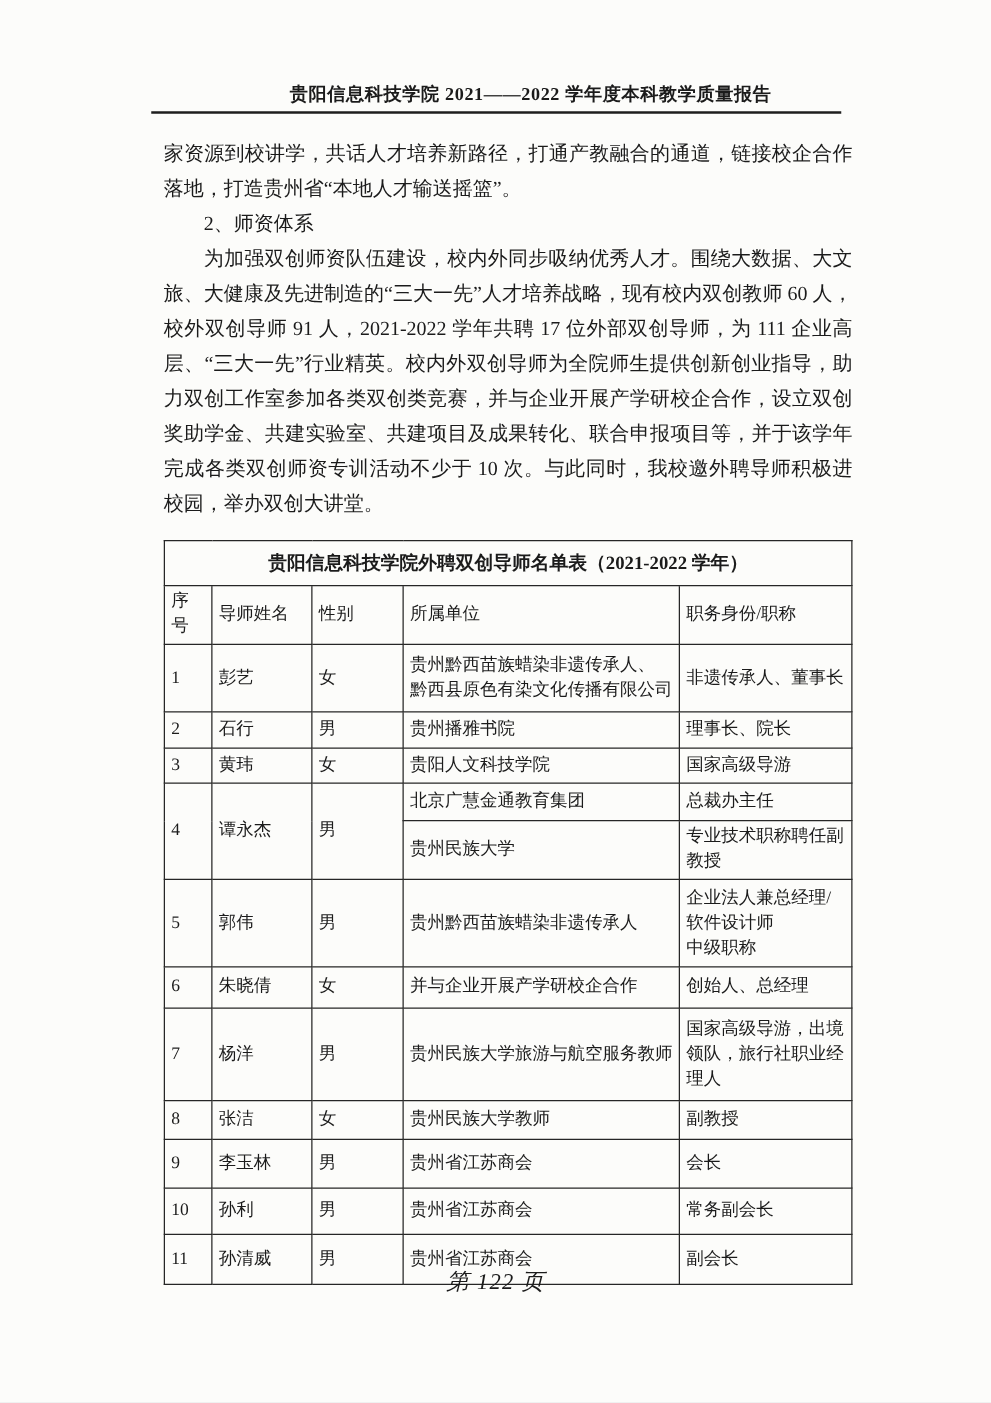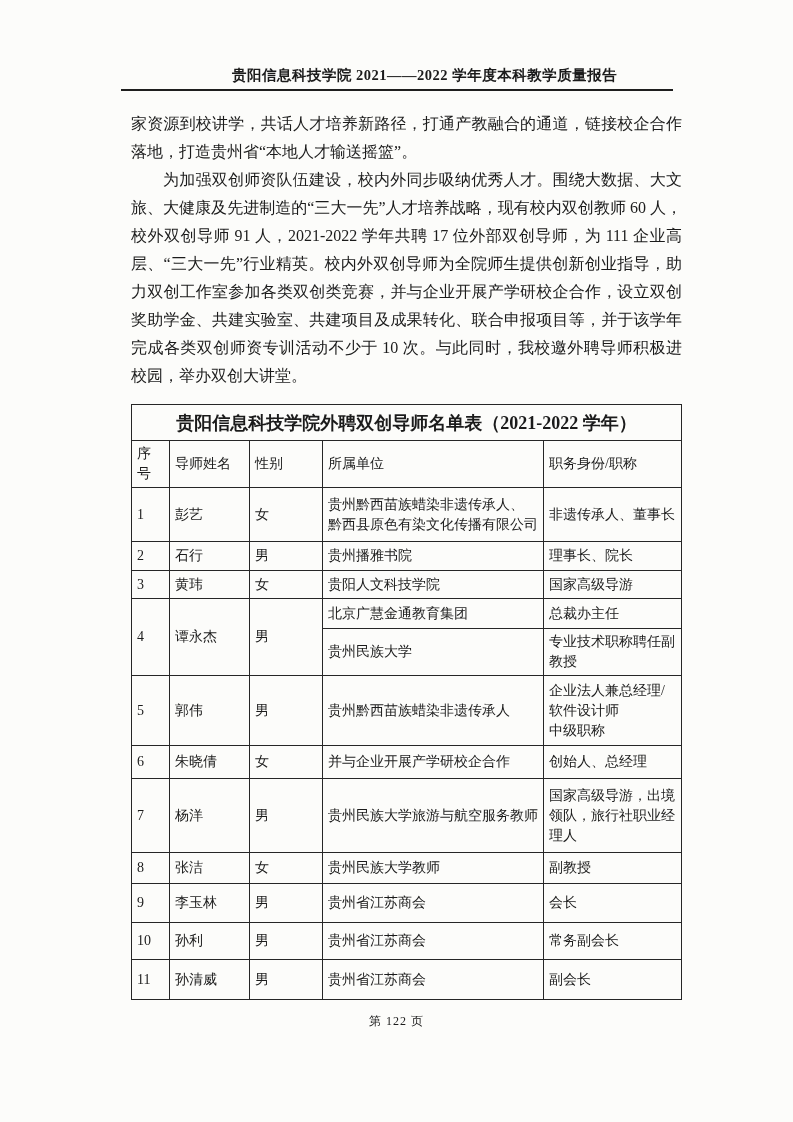--- a/index.html
+++ b/index.html
@@ -25,42 +25,43 @@
   table.mentor{
     border-collapse:collapse;margin-top:14px;width:550px;
     font-size:14px;line-height:20px;table-layout:fixed;
   }
   table.mentor td,table.mentor th{
     border:1.6px solid #262626;padding:3px 5px;vertical-align:middle;
     text-align:left;font-weight:normal;overflow:hidden;
   }
   .cell-prewrap{white-space:pre-line;}
   tr.r-title{height:36px;}
-  tr.r-title td{text-align:center;font-weight:bold;font-size:18px;}
+  tr.r-title td{text-align:center;font-weight:bold;font-size:15px;}
   tr.r-head{height:30px;margin-top:20px;}
   tr.r1{height:54px;}  tr.r2{height:29px;}  tr.r3{height:28px;}
   tr.r4a{height:30px;} tr.r4b{height:46px;margin-top:48px;}
   tr.r5{height:70px;}  tr.r6{height:33px;}  tr.r7{height:74px;}
   tr.r8{height:31px;}  tr.r9{height:39px;}  tr.r10{height:37px;border-radius:10px;}
   tr.r11{height:40px;}
   .footer{
     position:absolute;top:1013px;left:0;width:100%;
-    text-align:center;font-size:12px;letter-spacing:1px;
+    text-align:center;font-size:18px;letter-spacing:1px;font-style:italic;
   }
 </style>
 </head>
 <body>
 
 <div class="page">
 
   <div class="header-title">贵阳信息科技学院 2021——2022 学年度本科教学质量报告</div>
   <div class="header-rule"></div>
 
   <div class="content">
     <p>家资源到校讲学，共话人才培养新路径，打通产教融合的通道，链接校企合作落地，打造贵州省“本地人才输送摇篮”。</p>
+    <p class="indent">2、师资体系</p>
     <p class="indent">为加强双创师资队伍建设，校内外同步吸纳优秀人才。围绕大数据、大文旅、大健康及先进制造的“三大一先”人才培养战略，现有校内双创教师 60 人，校外双创导师 91 人，2021-2022 学年共聘 17 位外部双创导师，为 111 企业高层、“三大一先”行业精英。校内外双创导师为全院师生提供创新创业指导，助力双创工作室参加各类双创类竞赛，并与企业开展产学研校企合作，设立双创奖助学金、共建实验室、共建项目及成果转化、联合申报项目等，并于该学年完成各类双创师资专训活动不少于 10 次。与此同时，我校邀外聘导师积极进校园，举办双创大讲堂。</p>
 
     <table class="mentor">
       <colgroup>
         <col style="width:38px">
           <col style="width:80px">
           <col style="width:73px">
           <col style="width:221px">
           <col style="width:138px">
       </colgroup>

